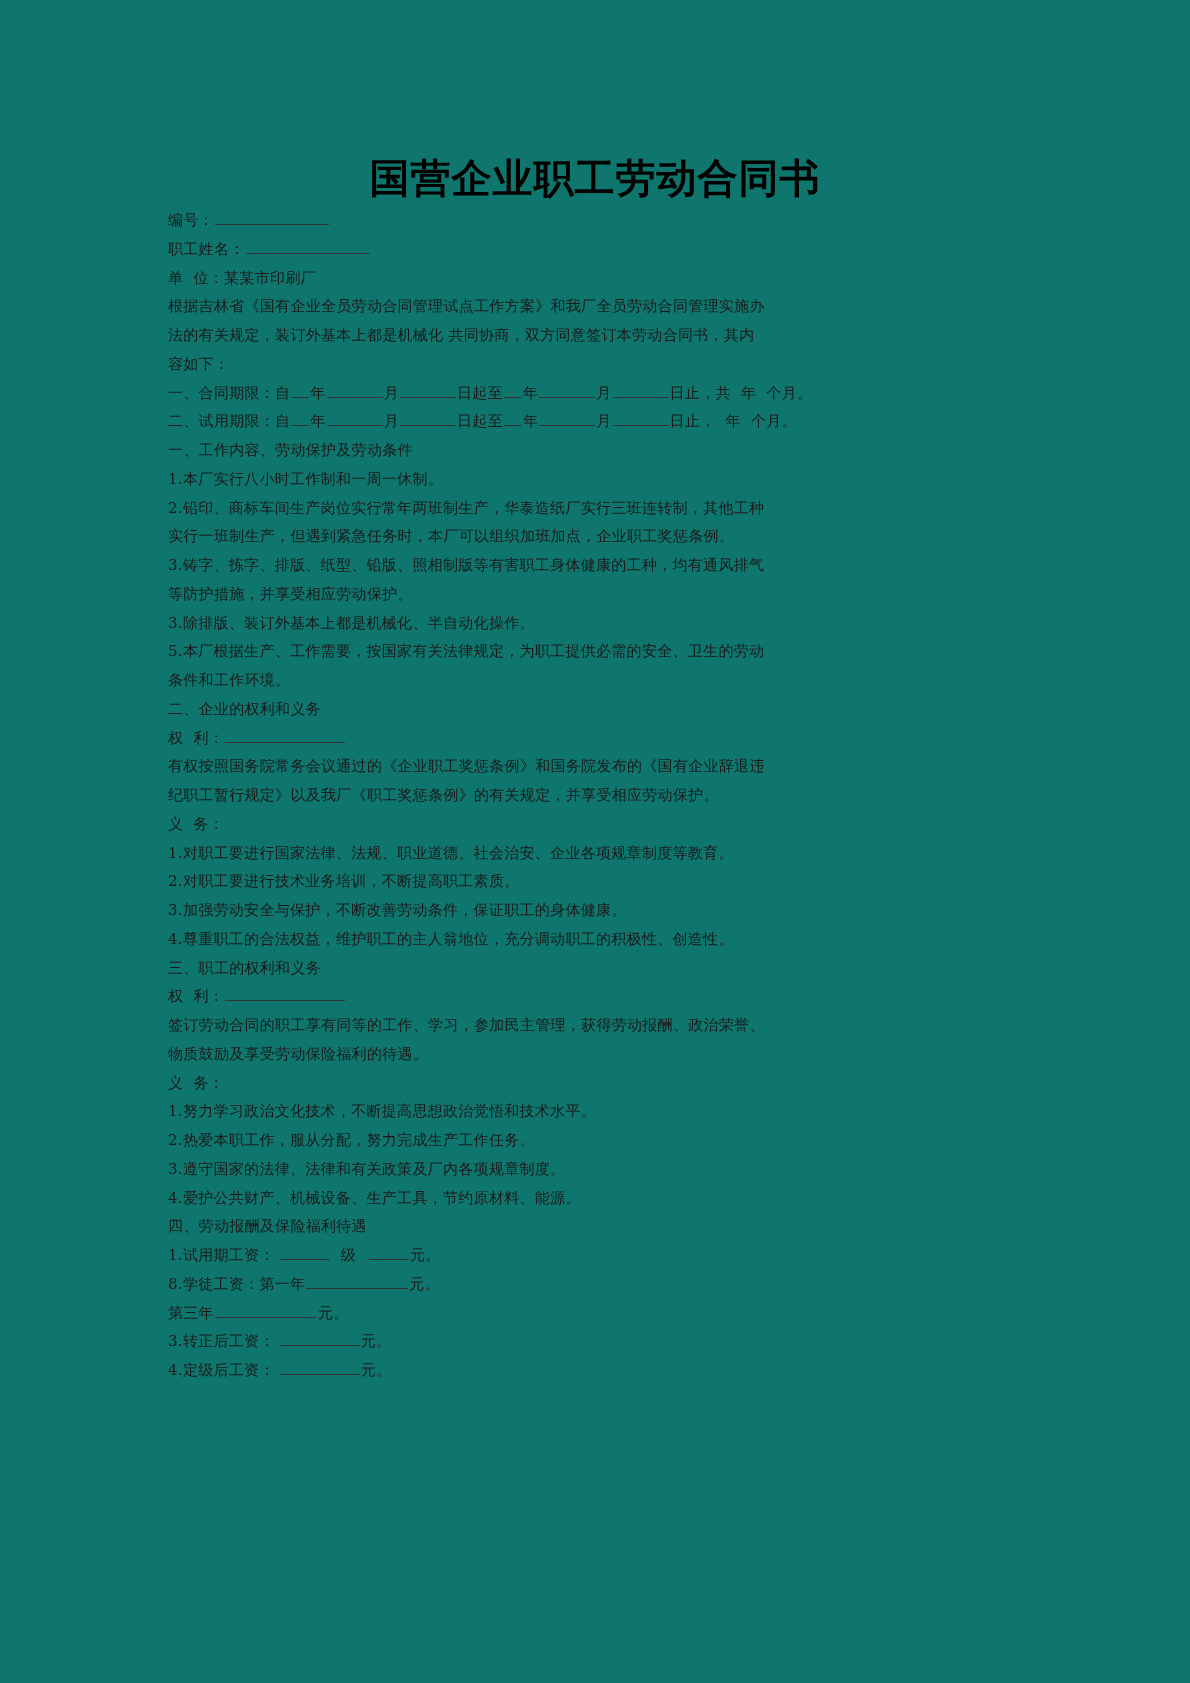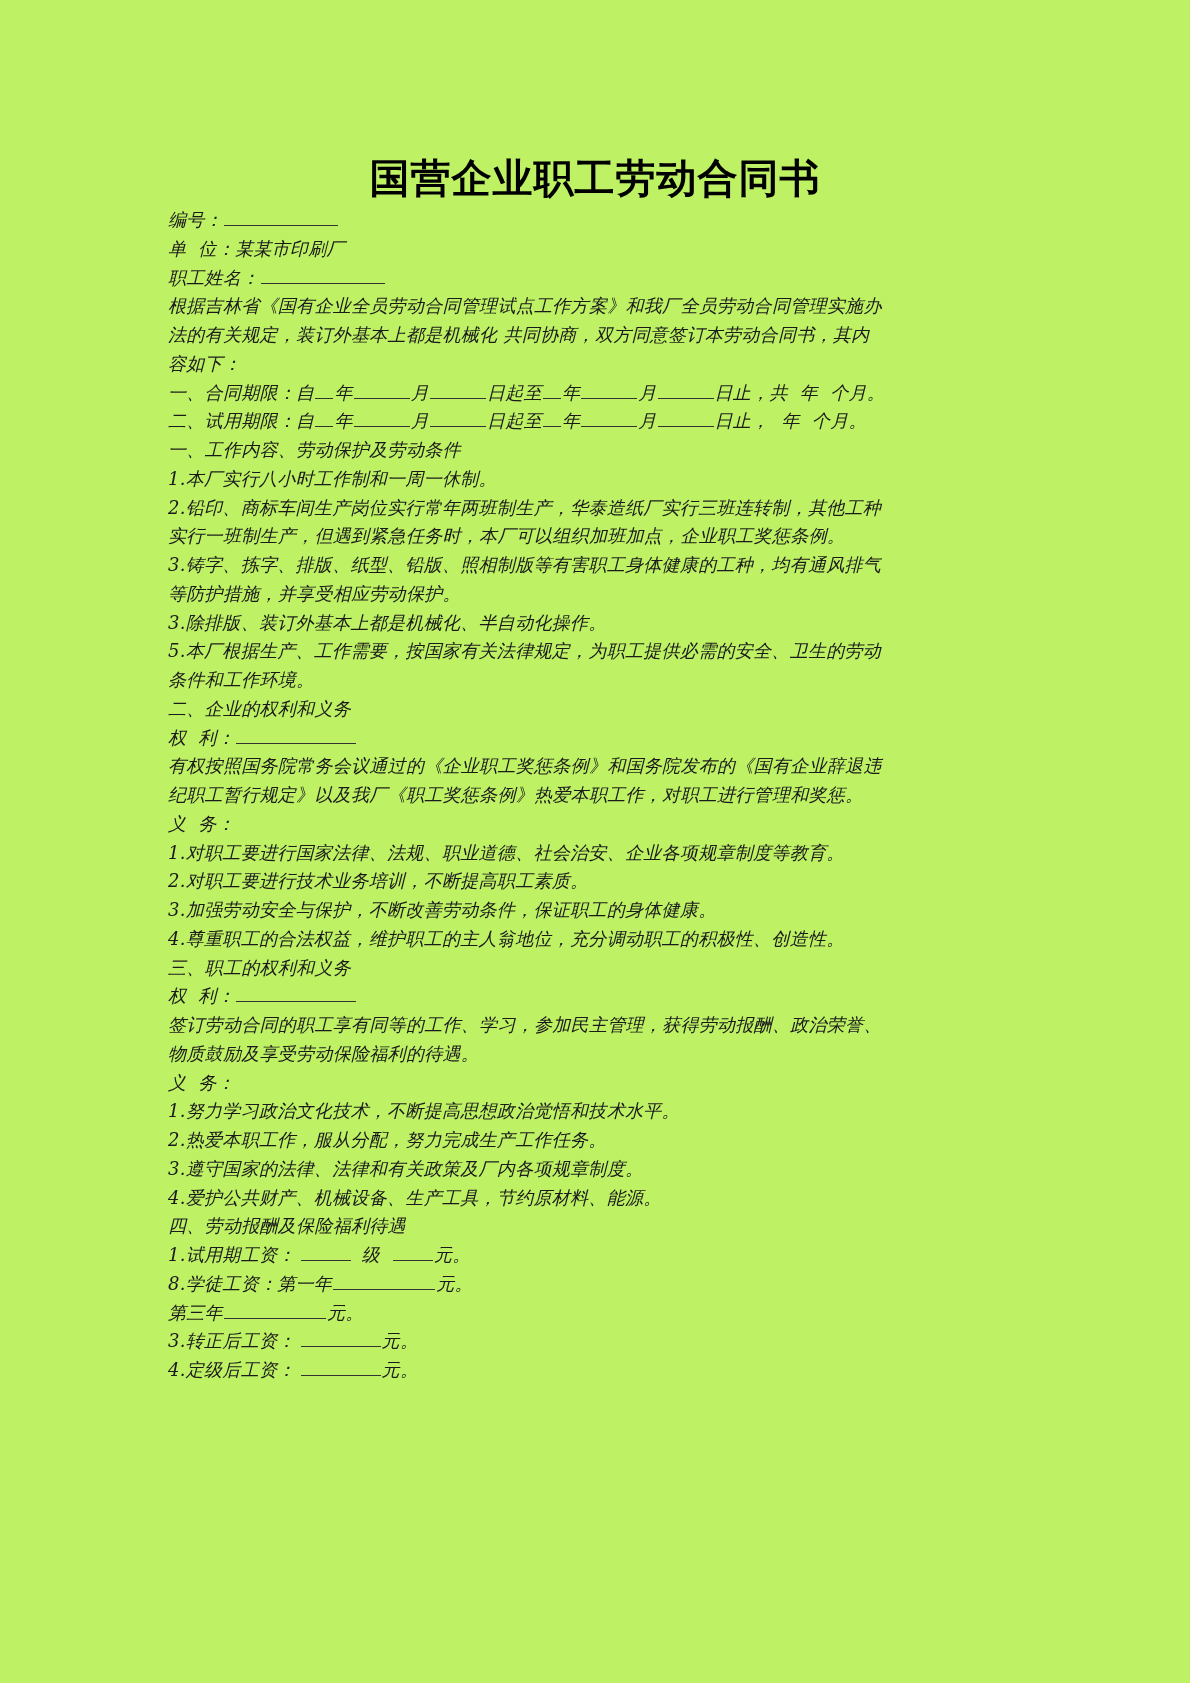--- a/index.html
+++ b/index.html
@@ -14,43 +14,42 @@
       overflow: hidden;
       font-family: "DejaVu Serif", "Liberation Serif", serif;
       color: #1a1a1a;
     }
     .page {
       position: absolute;
       left: 0;
       top: 0;
       width: 1190px;
       height: 1683px;
-      background: #bef264;
+      background: #0f766e;
     }
     .title {
       position: absolute;
       left: 0;
       top: 150px;
       width: 1190px;
       text-align: center;
       font-family: "DejaVu Serif", "Liberation Serif", serif;
       font-size: 40px;
       font-weight: bold;
       letter-spacing: 1px;
       line-height: 56px;
       color: #000000;
     }
     .body {
       position: absolute;
       left: 168px;
       top: 206px;
       width: 866px;
-      font-size: 18px;
+      font-size: 15px;
       line-height: 28.75px;
-      font-style: italic;
     }
     .line {
       white-space: nowrap;
       height: 28.75px;
       overflow: visible;
       letter-spacing: 0.3px;
     }
     .blank {
       display: inline-block;
       border-bottom: 1px solid #333;
@@ -66,24 +65,24 @@
 <div class="page">
 
   <div class="title">国营企业职工劳动合同书</div>
 
   <div class="body">
 
     <div class="line">
       <span>编号：</span><span class="blank" style="width:114px"></span>
     </div>
     <div class="line">
-      <span style="white-space:pre">单  位：</span><span>某某市印刷厂</span>
+      <span>职工姓名：</span><span class="blank" style="width:124px"></span>
     </div>
     <div class="line">
-      <span>职工姓名：</span><span class="blank" style="width:124px"></span>
+      <span style="white-space:pre">单  位：</span><span>某某市印刷厂</span>
     </div>
 
     <div class="line">根据吉林省《国有企业全员劳动合同管理试点工作方案》和我厂全员劳动合同管理实施办</div>
     <div class="line">法的有关规定，装订外基本上都是机械化 共同协商，双方同意签订本劳动合同书，其内</div>
     <div class="line">容如下：</div>
 
     <div class="line">
       <span>一、合同期限：自</span><span class="blank" style="width:18px"></span><span>年</span><span class="blank" style="width:56px"></span><span>月</span><span class="blank" style="width:56px"></span><span>日起至</span><span class="blank" style="width:18px"></span><span>年</span><span class="blank" style="width:56px"></span><span>月</span><span class="blank" style="width:56px"></span><span style="white-space:pre">日止，共  年  个月。</span>
     </div>
 
@@ -99,21 +98,21 @@
     <div class="line">等防护措施，并享受相应劳动保护。</div>
     <div class="line">3.除排版、装订外基本上都是机械化、半自动化操作。</div>
     <div class="line">5.本厂根据生产、工作需要，按国家有关法律规定，为职工提供必需的安全、卫生的劳动</div>
     <div class="line">条件和工作环境。</div>
 
     <div class="line">二、企业的权利和义务</div>
     <div class="line">
       <span style="white-space:pre">权  利：</span><span class="blank" style="width:120px"></span>
     </div>
     <div class="line">有权按照国务院常务会议通过的《企业职工奖惩条例》和国务院发布的《国有企业辞退违</div>
-    <div class="line">纪职工暂行规定》以及我厂《职工奖惩条例》热爱本职工作，对职工进行管理和奖惩。</div>
+    <div class="line">纪职工暂行规定》以及我厂《职工奖惩条例》的有关规定，并享受相应劳动保护。</div>
     <div class="line" style="white-space:pre">义  务：</div>
     <div class="line">1.对职工要进行国家法律、法规、职业道德、社会治安、企业各项规章制度等教育。</div>
     <div class="line">2.对职工要进行技术业务培训，不断提高职工素质。</div>
     <div class="line">3.加强劳动安全与保护，不断改善劳动条件，保证职工的身体健康。</div>
     <div class="line">4.尊重职工的合法权益，维护职工的主人翁地位，充分调动职工的积极性、创造性。</div>
 
     <div class="line">三、职工的权利和义务</div>
     <div class="line">
       <span style="white-space:pre">权  利：</span><span class="blank" style="width:120px"></span>
     </div>

